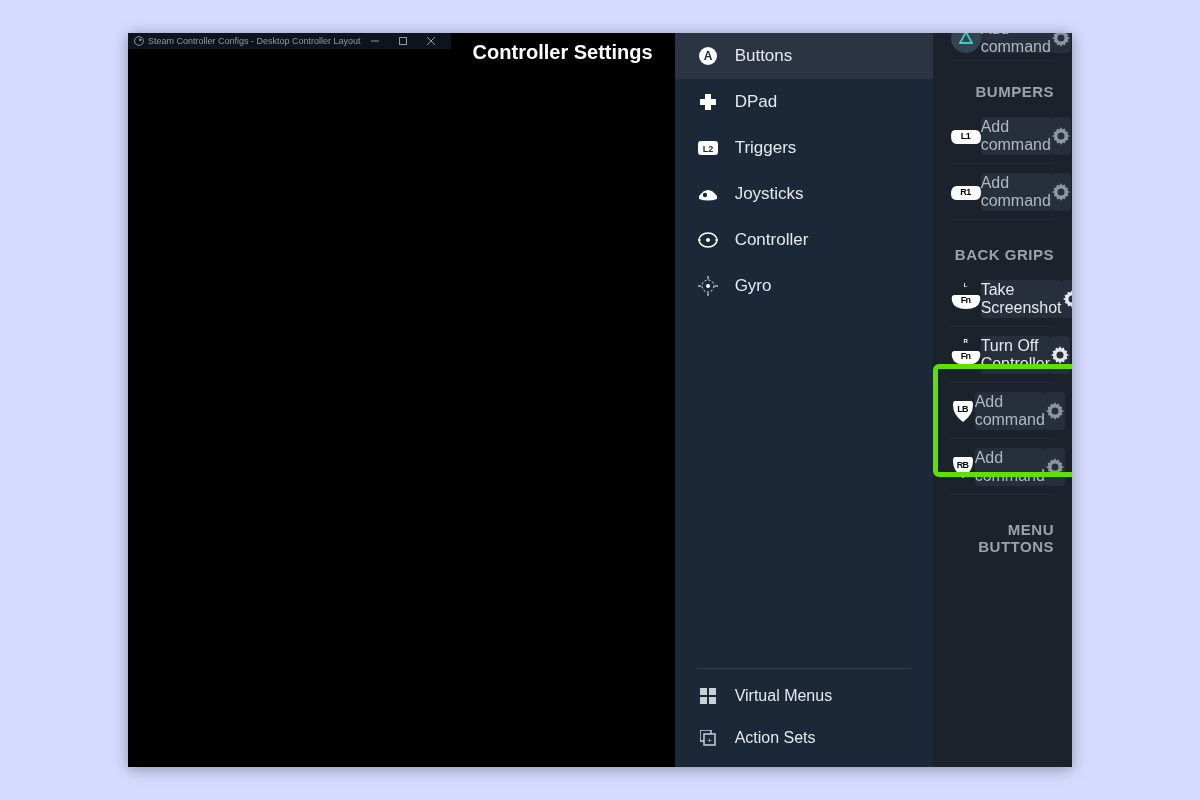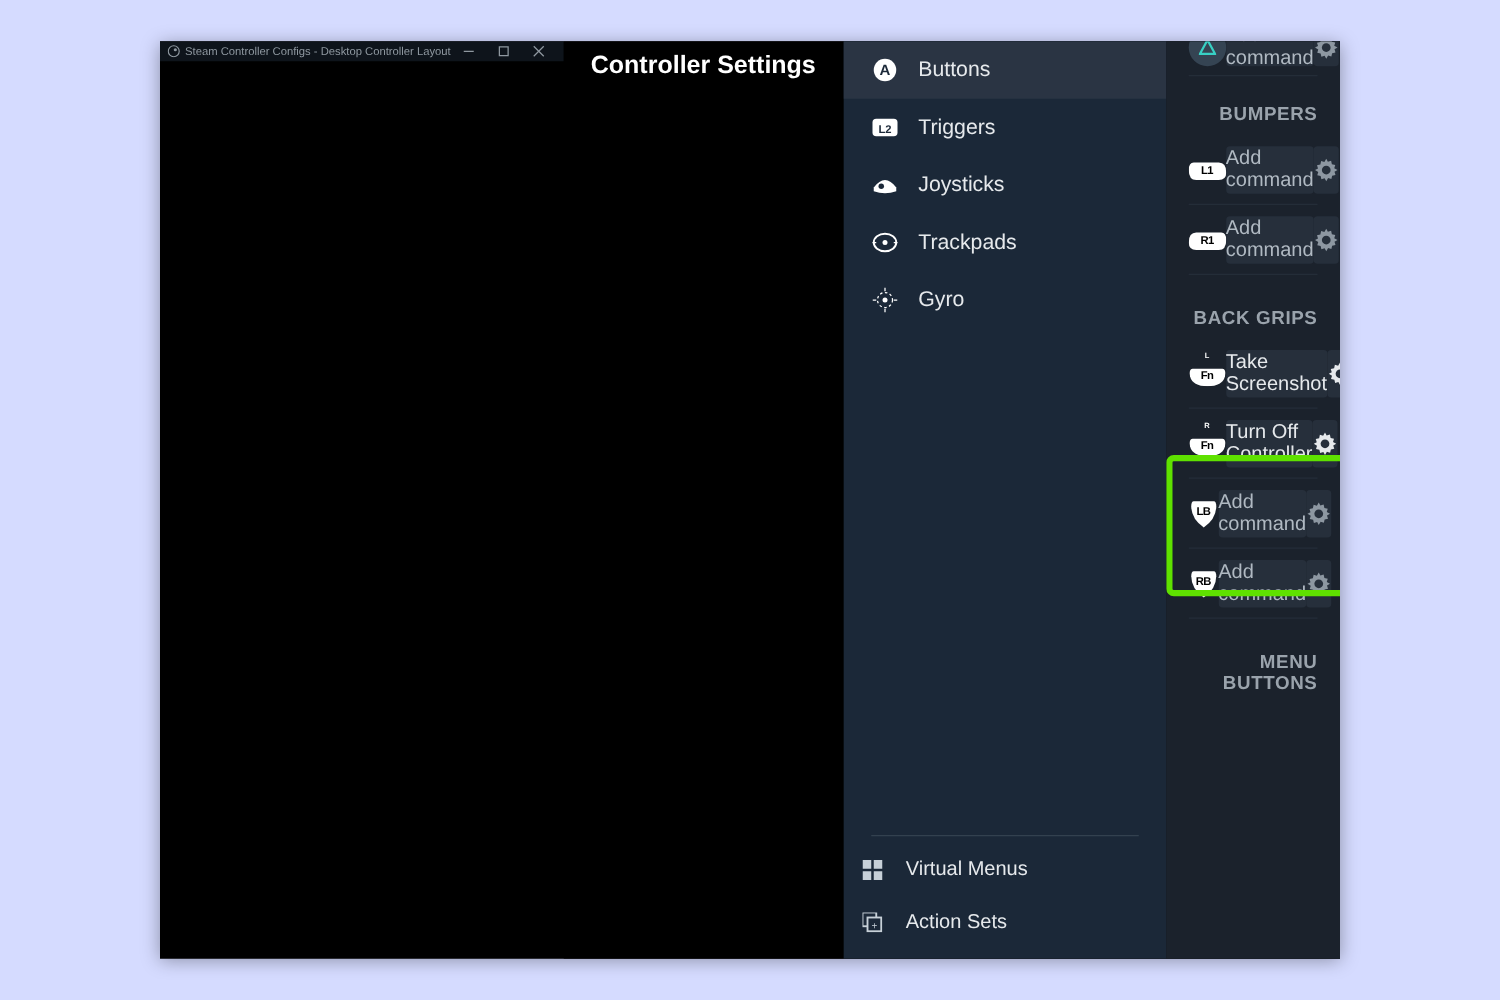--- a/index.html
+++ b/index.html
@@ -71,21 +71,21 @@
   .side-item.active { background: #2a3443; }
   .side-icon {
     width: 22px; height: 22px;
     display: inline-flex; align-items: center; justify-content: center;
     color: #fff;
   }
   .side-spacer { flex: 1; }
   .side-divider {
     height: 1px; background: #33414f; margin: 8px 22px 6px 22px;
   }
-  .side-bottom .side-item { font-size: 16px; padding: 10px 12px; }
+  .side-bottom .side-item { font-size: 16px; padding: 10px 22px; }
   .side-bottom .side-icon { color: #c7d0d8; }
 
   
   .content {
     flex: 1;
     background: #1b222c;
     color: #e6e9ec;
     position: relative;
     overflow: hidden;
   }
@@ -214,20 +214,28 @@
       <div class="side-item active">
         <span class="side-icon">
           <svg width="20" height="20">
               <circle cx="10" cy="10" r="9" fill="#fff"></circle>
               <text x="10" y="14" text-anchor="middle" font-size="12" font-weight="700" fill="#1b2838">A</text>
             </svg>
         </span>
         <span>Buttons</span>
       </div>
 
+      <div class="side-item">
+        <span class="side-icon">
+          <svg width="20" height="20">
+              <path d="M7 2 h6 v5 h5 v6 h-5 v5 h-6 v-5 h-5 v-6 h5 z" fill="#fff"></path>
+            </svg>
+        </span>
+        <span>DPad</span>
+      </div>
 
       <div class="side-item">
         <span class="side-icon">
           <svg width="22" height="16">
               <rect x="1" y="1" width="20" height="14" rx="3" fill="#fff"></rect>
               <text x="11" y="12" text-anchor="middle" font-size="9" font-weight="700" fill="#1b2838">L2</text>
             </svg>
         </span>
         <span>Triggers</span>
       </div>
@@ -244,21 +252,21 @@
 
       <div class="side-item">
         <span class="side-icon">
           <svg width="22" height="18">
               <ellipse cx="11" cy="9" rx="9" ry="7" fill="none" stroke="#fff" stroke-width="1.5"></ellipse>
               <circle cx="11" cy="9" r="2" fill="#fff"></circle>
               <line x1="1" y1="9" x2="4" y2="9" stroke="#fff"></line>
               <line x1="18" y1="9" x2="21" y2="9" stroke="#fff"></line>
             </svg>
         </span>
-        <span>Trackpads</span>
+        <span>Controller</span>
       </div>
 
       <div class="side-item">
         <span class="side-icon">
           <svg width="20" height="20">
               <circle cx="10" cy="10" r="2" fill="#fff"></circle>
               <circle cx="10" cy="10" r="6" fill="none" stroke="#fff" stroke-width="1" stroke-dasharray="2 2"></circle>
               <line x1="10" y1="0" x2="10" y2="3" stroke="#fff"></line>
               <line x1="10" y1="17" x2="10" y2="20" stroke="#fff"></line>
               <line x1="0" y1="10" x2="3" y2="10" stroke="#fff"></line>

